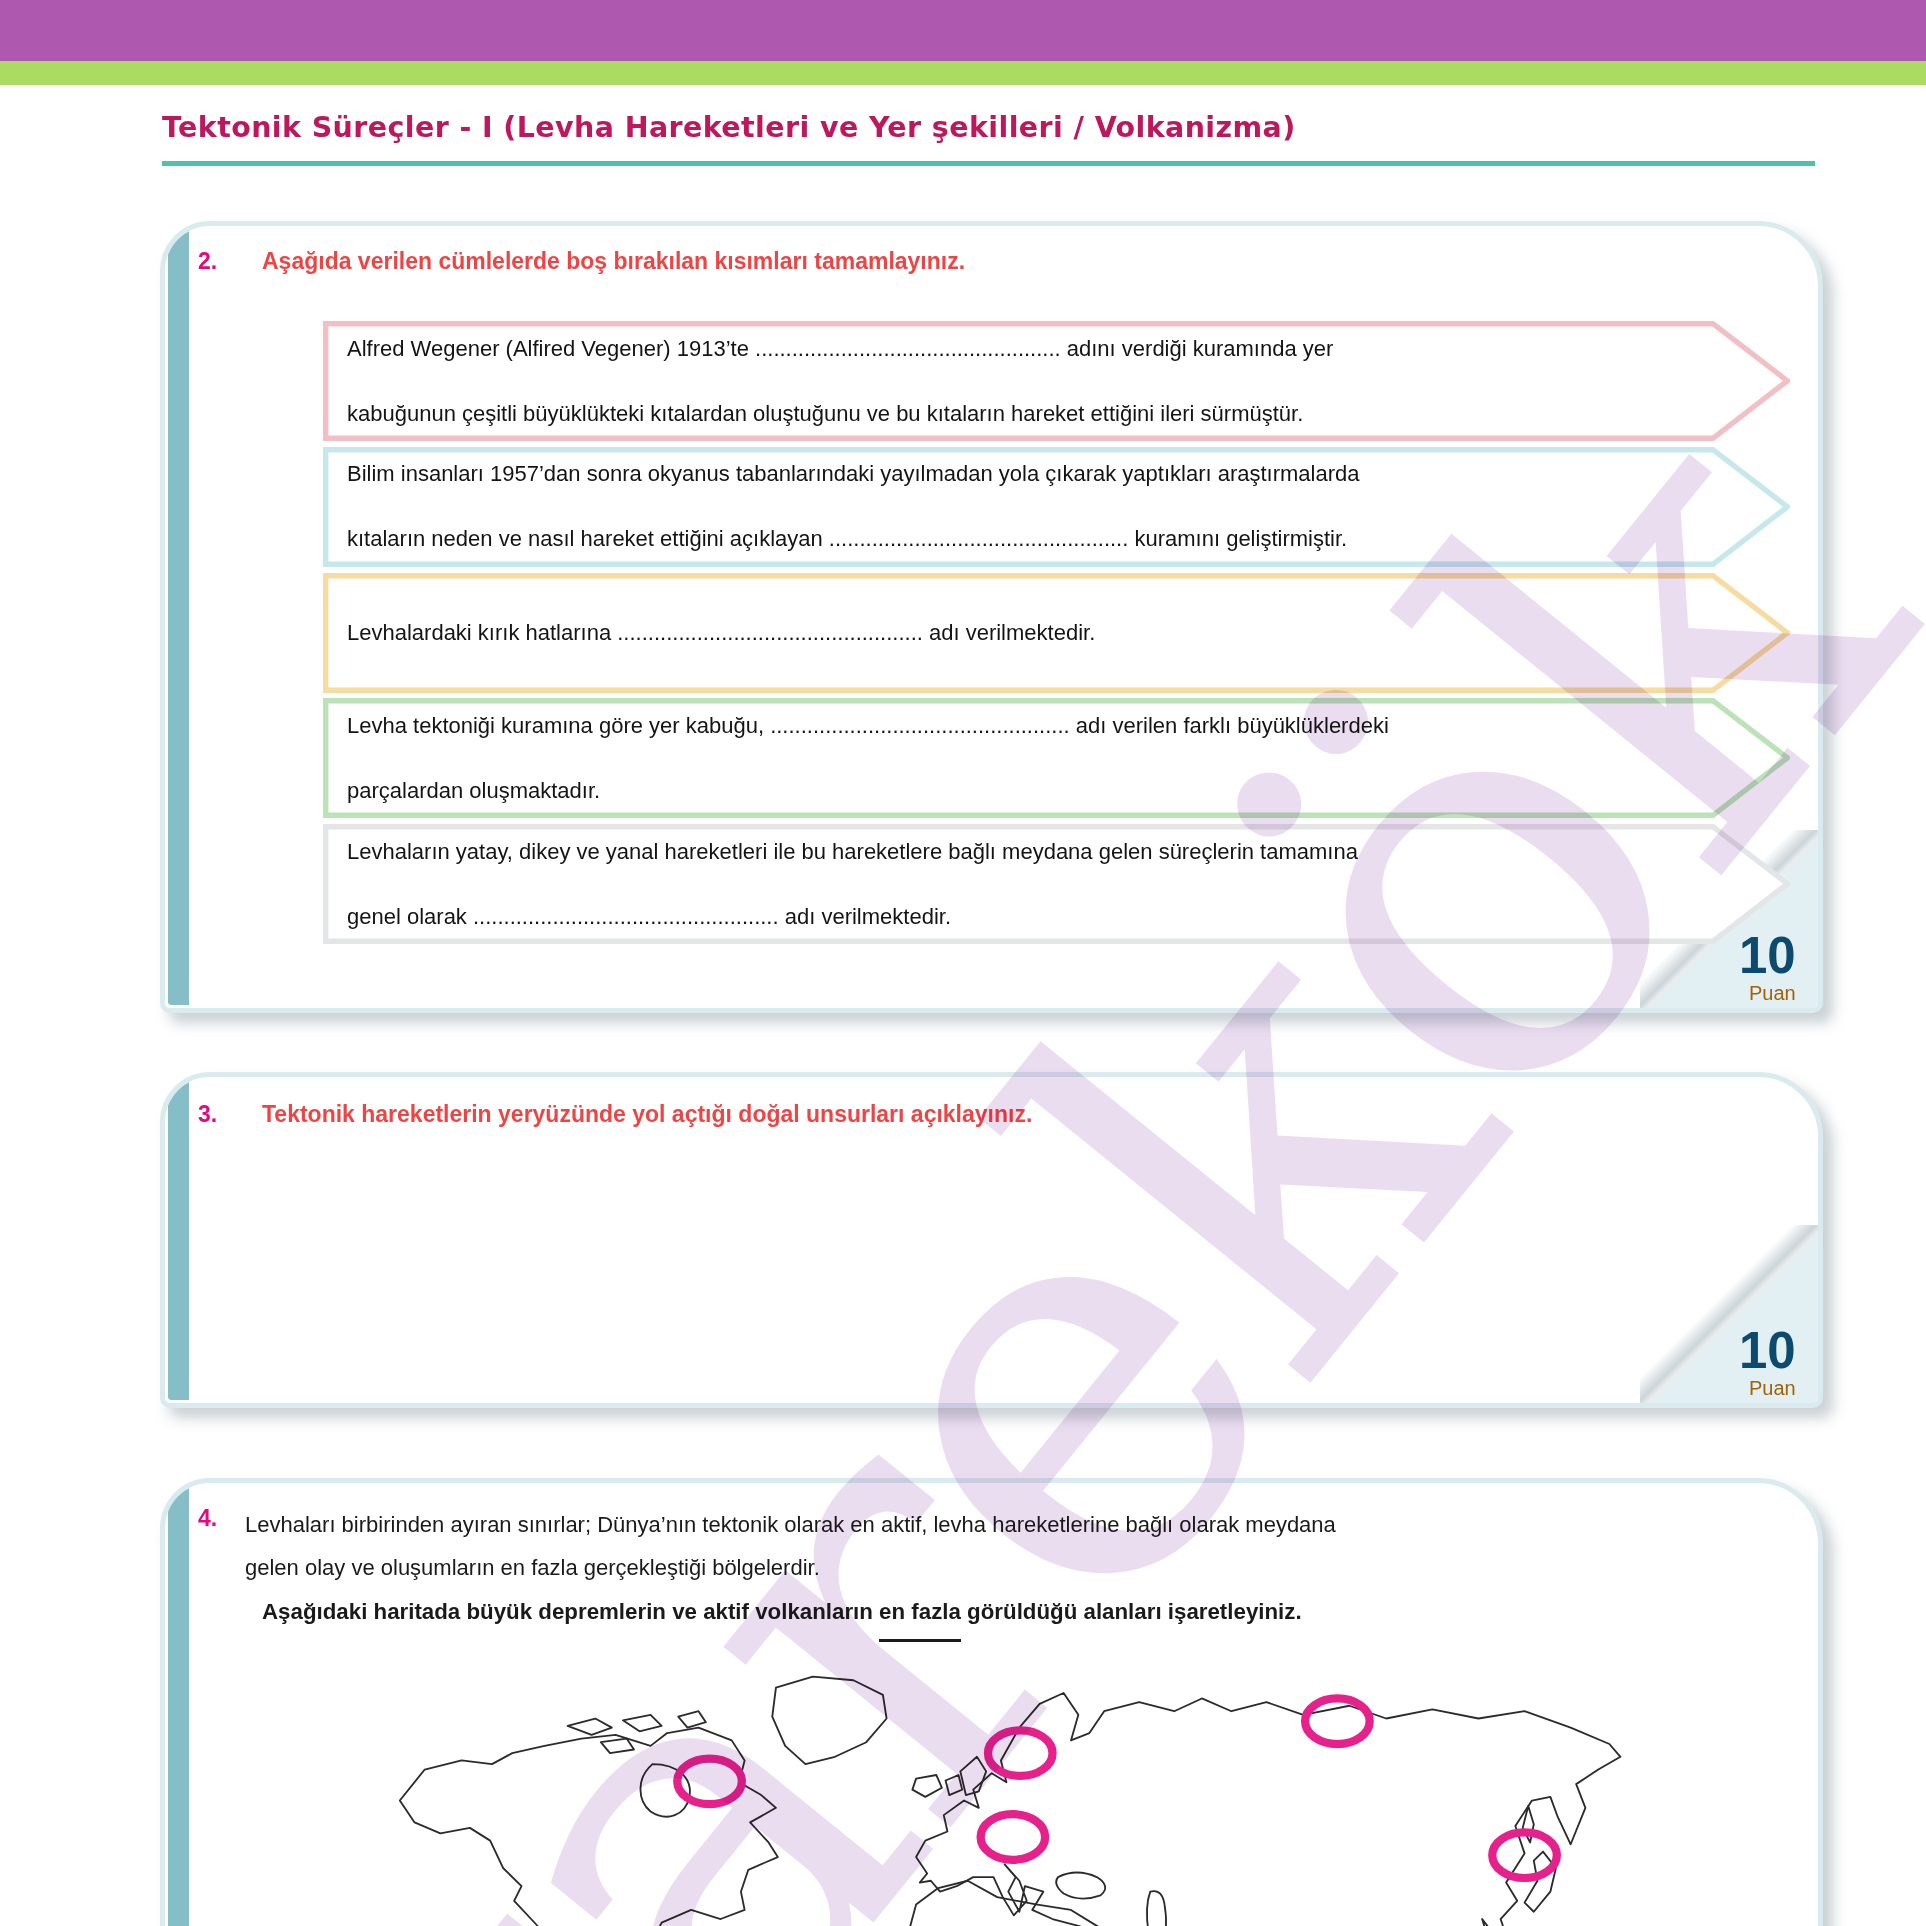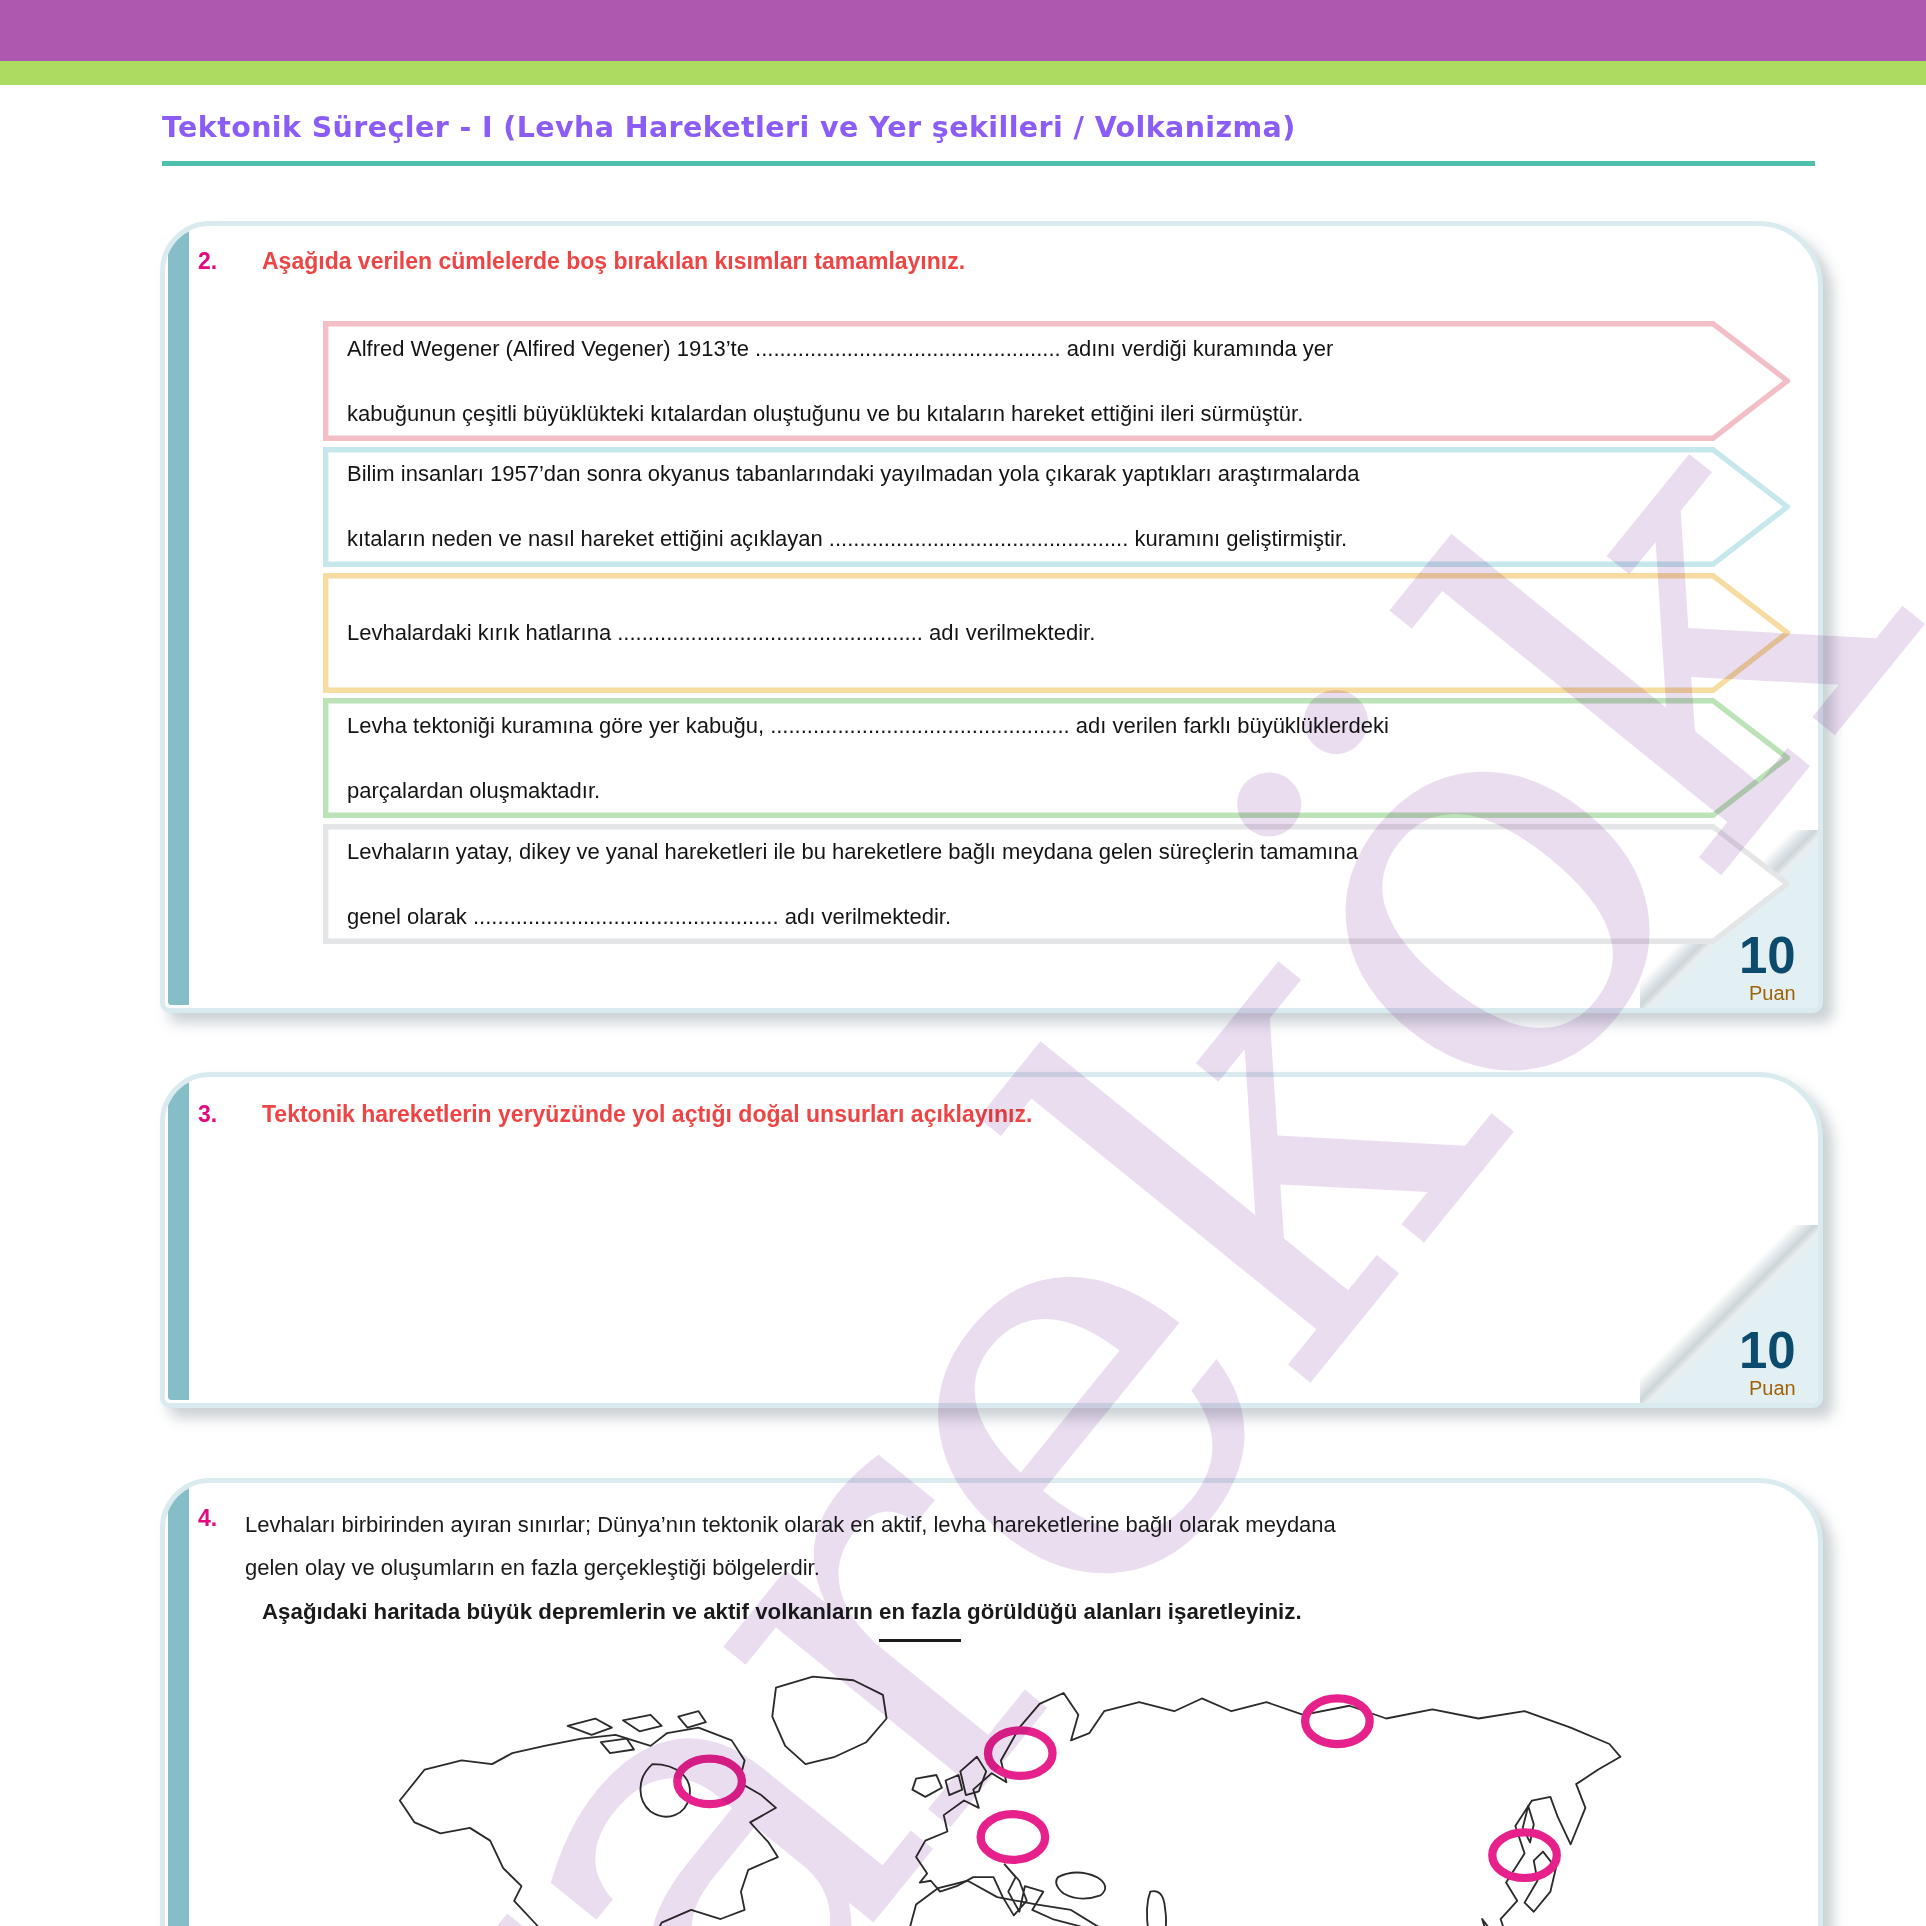--- a/index.html
+++ b/index.html
@@ -55,21 +55,21 @@
              white-space:nowrap;mix-blend-mode:multiply;z-index:40;pointer-events:none;}
 </style>
 </head>
 <body>
 
 <div class="page">
 
   <div class="abs top-bar" style="background: rgb(174, 88, 176);"></div>
   <div class="abs accent-bar" style="background: rgb(171, 219, 96);"></div>
 
-  <div class="abs page-title" style="color: #8b5cf6;">Tektonik Süreçler - I (Levha Hareketleri ve Yer şekilleri / Volkanizma)</div>
+  <div class="abs page-title" style="color: #be185d;">Tektonik Süreçler - I (Levha Hareketleri ve Yer şekilleri / Volkanizma)</div>
   <div class="abs title-rule" style="background: rgb(79, 192, 173);"></div>
 
   <section class="card" style="top:221px;height:782px;">
     <div class="spine"></div>
     <div class="fold"></div>
     <div class="qnum" style="top:22px;">2.</div>
     <div class="qprompt" style="top:22px;">Aşağıda verilen cümlelerde boş bırakılan kısımları tamamlayınız.</div>
 
     <div class="items">
 

